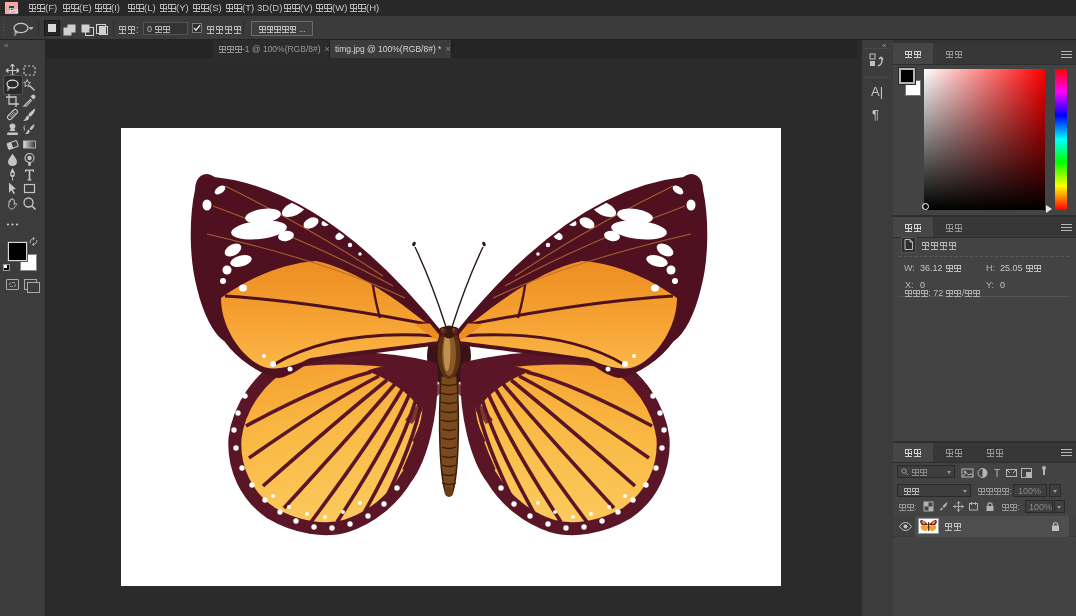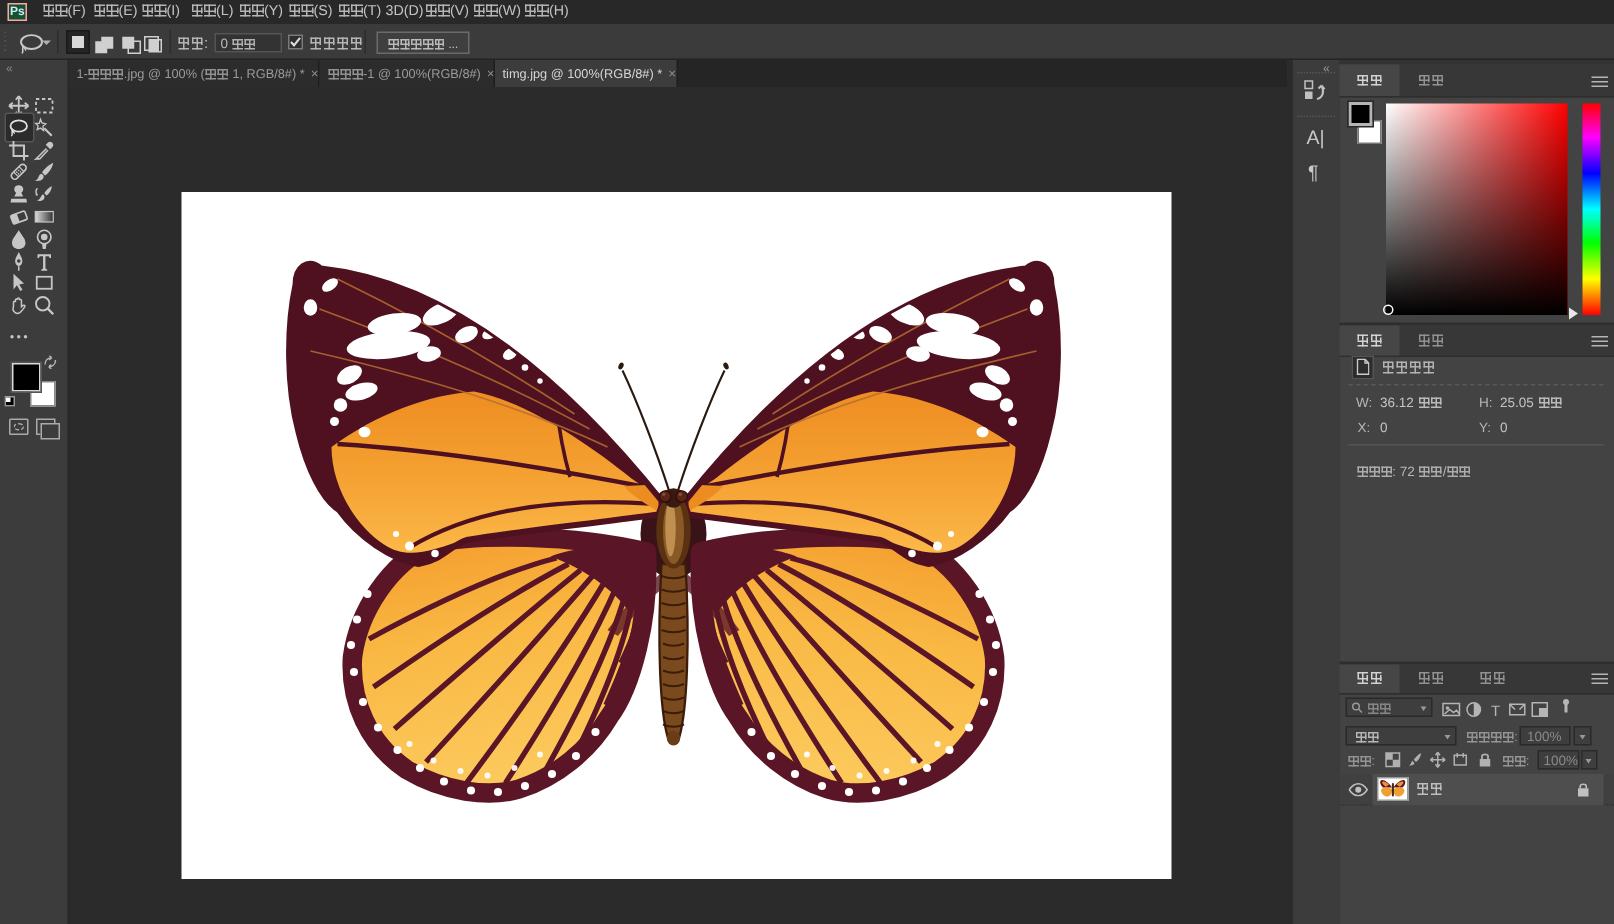--- a/index.html
+++ b/index.html
@@ -10,21 +10,21 @@
 linear-gradient(currentColor,currentColor) 0 50%/100% 1px no-repeat,
 linear-gradient(currentColor,currentColor) 0 100%/100% 1px no-repeat,
 linear-gradient(currentColor,currentColor) 50% 0/1px 100% no-repeat,
 linear-gradient(currentColor,currentColor) 0 0/1px 55% no-repeat,
 linear-gradient(currentColor,currentColor) 100% 45%/1px 55% no-repeat}
 #menubar{position:absolute;left:0;top:0;width:1076px;height:16px;background:#282828;
 color:#c2c2c2;font-size:9.5px;line-height:16px;white-space:nowrap}
 #menubar i.z{width:7.5px;height:7.5px;margin:0 .5px}
 #menubar .m{position:absolute;top:0}
 #pslogo{position:absolute;left:5px;top:2px;width:13px;height:12px;background:#14532d;
-border:1px solid #fca5a5;color:#cfeaff;font-size:8px;line-height:10px;text-align:center;font-weight:bold}
+border:4px solid #fca5a5;color:#cfeaff;font-size:8px;line-height:10px;text-align:center;font-weight:bold}
 #optbar{position:absolute;left:0;top:16px;width:1076px;height:24px;background:#3b3b3b;
 border-bottom:1px solid #232323;color:#c8c8c8;font-size:10px}
 .vsep{position:absolute;top:4px;height:16px;width:1px;background:#2d2d2d}
 #tools{position:absolute;left:0;top:40px;width:46px;height:576px;background:#3c3c3c;border-right:1px solid #262626}
 #tabbar{position:absolute;left:46px;top:40px;width:812px;height:18px;background:#252525;font-size:8.5px;white-space:nowrap;overflow:hidden}
 #tabbar i.z{width:7px;height:7px;margin:0 .5px}
 .tab{position:absolute;top:0;height:18px;line-height:18px;color:#9a9a9a;background:#2c2c2c;
 border-right:1px solid #1e1e1e;overflow:hidden}
 .tab .x{color:#8a8a8a;font-size:9px;margin-left:4px}
 .tab.act{background:#3c3c3c;color:#d6d6d6}
@@ -368,21 +368,20 @@
 <div class="abs" style="left:8px;top:202px;width:19px;height:19px;background:#000;border:1px solid #dadada;outline:1px solid #555"></div>
 <div class="abs" style="left:3px;top:224px;width:7px;height:7px;background:#000;border:1px solid #999"></div>
 <div class="abs" style="left:4px;top:225px;width:3px;height:3px;background:#fff"></div>
 <div class="abs" style="left:6px;top:239px;width:13px;height:11px;border:1px solid #aaa;border-radius:1px">
   <div class="abs" style="left:2px;top:2px;width:7px;height:5px;border-radius:50%;border:1px dashed #aaa"></div>
     </div>
 <div class="abs" style="left:24px;top:239px;width:13px;height:11px;border:1px solid #aaa"></div>
 <div class="abs" style="left:27px;top:242px;width:13px;height:11px;border:1px solid #aaa;background:#3c3c3c"></div>
 </div>
 <div id="tabbar">
-    <div class="tab" style="left:0px;width:167px;padding-left:5px">1-<i class="z"></i><i class="z"></i><i class="z"></i>.jpg @ 100% (<i class="z"></i><i class="z"></i> 1, RGB/8#) *<span class="x">×</span></div>
     <div class="tab" style="left:167px;width:117px;padding-left:5px"><i class="z"></i><i class="z"></i><i class="z"></i>-1 @ 100%(RGB/8#)<span class="x">×</span></div>
     <div class="tab act" style="left:284px;width:122px;padding-left:5px">timg.jpg @ 100%(RGB/8#) *<span class="x">×</span></div>
   </div>
 <div id="dockstrip">
     <div class="abs" style="left:20px;top:1px;color:#999;font-size:8px;letter-spacing:-1px">«</div>
     <div class="abs" style="left:3px;top:8px;width:25px;height:26px;border-top:1px dotted #555">
 <svg width="18" height="18" viewBox="0 0 18 18" style="margin:4px 0 0 3px">
 <rect x="2" y="1" width="5" height="5" fill="none" stroke="#c0c0c0"></rect>
         <rect x="2" y="8" width="5" height="5" fill="#c0c0c0"></rect>
 <path d="M10 13 C14 12,15 8,13 4 M13 4 L11 6 M13 4 L15 6.5" fill="none" stroke="#c0c0c0" stroke-width="1.4"></path>
@@ -424,21 +423,21 @@
 <div class="abs" style="left:6px;top:216px;width:170px;border-top:1px dashed #595959"></div>
 <div class="lbl" style="left:11px;top:223px;color:#b5b5b5">W:</div>
 <div class="lbl" style="left:27px;top:223px;color:#c5c5c5">36.12 <i class="z"></i><i class="z"></i></div>
 <div class="lbl" style="left:93px;top:223px;color:#b5b5b5">H:</div>
 <div class="lbl" style="left:107px;top:223px;color:#c5c5c5">25.05 <i class="z"></i><i class="z"></i></div>
 <div class="lbl" style="left:12px;top:240px;color:#b5b5b5">X:</div>
 <div class="lbl" style="left:27px;top:240px;color:#c5c5c5">0</div>
 <div class="lbl" style="left:93px;top:240px;color:#b5b5b5">Y:</div>
 <div class="lbl" style="left:107px;top:240px;color:#c5c5c5">0</div>
 <div class="abs" style="left:6px;top:256px;width:170px;border-top:1px solid #555"></div>
-<div class="lbl" style="left:11px;top:269px;color:#b5b5b5"><i class="z"></i><i class="z"></i><i class="z"></i>: 72 <i class="z"></i><i class="z"></i>/<i class="z"></i><i class="z"></i></div>
+<div class="lbl" style="left:11px;top:248px;color:#b5b5b5"><i class="z"></i><i class="z"></i><i class="z"></i>: 72 <i class="z"></i><i class="z"></i>/<i class="z"></i><i class="z"></i></div>
     <div class="abs" style="left:0;top:401px;width:183px;height:2px;background:#2e2e2e"></div>
     <div class="ptabs" style="top:403px;height:20px">
 <div class="ptab act" style="left:0;width:40px;line-height:20px"><i class="z"></i><i class="z"></i></div>
 <div class="ptab" style="left:41px;width:40px;line-height:20px"><i class="z"></i><i class="z"></i></div>
 <div class="ptab" style="left:82px;width:40px;line-height:20px"><i class="z"></i><i class="z"></i></div>
 <div class="burger" style="top:6px"></div>
     </div>
     <div class="dd" style="left:4px;top:425px;width:58px"><div class="tri" style="right:3px;top:5px"></div>
 <svg width="8" height="8" viewBox="0 0 8 8" style="display:inline-block;vertical-align:-1px;margin:2px 2px 0 3px">
         <circle cx="3" cy="3" r="2.2" fill="none" stroke="#999"></circle>

